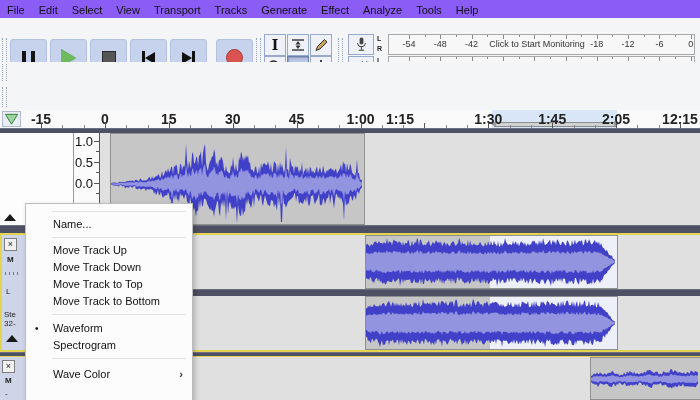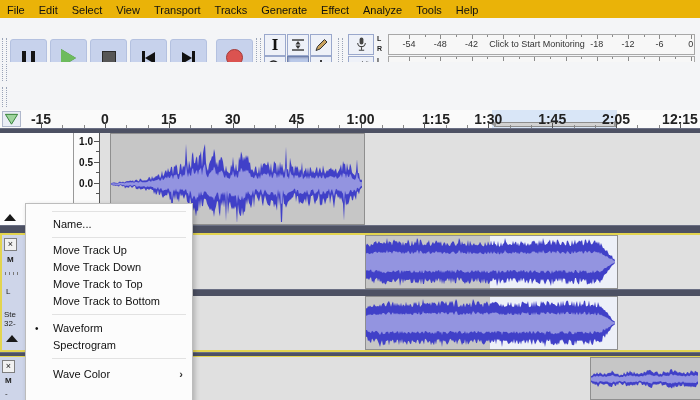--- a/index.html
+++ b/index.html
@@ -1,21 +1,21 @@
 <!DOCTYPE html>
 <html><head>
 <meta charset="utf-8">
 <style>
   html,body{margin:0;padding:0;}
   body{width:700px;height:400px;overflow:hidden;position:relative;background:#f0f0f0;
        font-family:"Liberation Sans","DejaVu Sans",sans-serif;-webkit-font-smoothing:antialiased;}
   #app{position:absolute;inset:0;width:700px;height:400px;overflow:hidden;}
 
   
-  #menubar{position:absolute;left:0;top:0;width:700px;height:18px;background:#eab308;
+  #menubar{position:absolute;left:0;top:0;width:700px;height:18px;background:#8b5cf6;
            border-bottom:1px solid #e3e3e3;white-space:nowrap;}
   .menu-item{display:inline-block;padding:0 7px;font-size:11px;line-height:17px;color:#111;}
 
   
   #row1{position:absolute;left:0;top:18px;width:700px;height:44px;background:#f4f5f7;border-bottom:1px solid #d6d6d6;}
   #row2{position:absolute;left:0;top:62px;width:700px;height:22px;background:#f4f5f7;border-bottom:1px solid #d6d6d6;}
   #row3{position:absolute;left:0;top:84px;width:700px;height:26px;background:#f4f5f7;border-bottom:1px solid #cfcfcf;}
   .grip{position:absolute;width:3px;border-left:1px dotted #9aa4b8;border-right:1px dotted #9aa4b8;}
 
   .btn-transport{position:absolute;top:21px;width:37px;height:37px;background:#c7d2ec;border:1px solid #b4c1e0;
@@ -77,21 +77,21 @@
       border-top:3.5px solid transparent;border-bottom:3.5px solid transparent;}
   #quickplay::before{left:-4px;border-right:5px solid #9a9a9a;}
   #quickplay::after{right:-4px;border-left:5px solid #9a9a9a;}
   #ruler-edge{position:absolute;left:0;top:128px;width:700px;height:5px;background:#4d5163;border-top:1px solid #6a6f84;box-sizing:border-box;}
 
   
   #tracks{position:absolute;left:0;top:133px;width:700px;height:267px;background:#e0e0e0;}
   .panel{position:absolute;left:0;width:74px;border-right:1px solid #999;box-sizing:border-box;}
   #panel1{top:0;height:92px;background:#fdfdfd;}
   #vruler1{position:absolute;left:74px;top:0;width:26px;height:92px;background:#fbfbfb;border-right:1px solid #555;box-sizing:border-box;}
-  .vlabel{position:absolute;right:6px;transform:translateY(-50%);font-size:10px;font-weight:bold;color:#111;}
+  .vlabel{position:absolute;right:6px;transform:translateY(-50%);font-size:13px;font-weight:normal;color:#111;}
   .vtick{position:absolute;right:0;height:1px;background:#555;}
   .sepband{position:absolute;left:0;width:700px;background:#4d5163;border-top:1px solid #6a6f84;box-sizing:border-box;}
   .yellow{position:absolute;left:0;width:700px;background:#e3d44f;}
   #panelS{top:102px;height:115px;background:#ced5e9;border-left:2px solid #e3d44f;}
   #panel4{top:224px;height:43px;background:#ced5e9;}
   .xbtn{position:absolute;width:13px;height:13px;background:#f1f1f1;border:1px solid #7f7f7f;box-sizing:border-box;
         font-size:9px;line-height:10px;text-align:center;color:#222;}
   .ptext{position:absolute;font-size:8px;color:#222;line-height:8px;}
   .dashline{position:absolute;height:3px;width:16px;background:repeating-linear-gradient(90deg,#777 0 1px,transparent 1px 4px);}
   .collapse{position:absolute;width:0;height:0;border-left:6px solid transparent;border-right:6px solid transparent;border-bottom:7px solid #1a1a1a;}
@@ -341,21 +341,21 @@
       <div class="rtick minor" style="left: 254px; height: 3px;"></div>
       <div class="rtick minor" style="left: 275.3px; height: 3px;"></div>
       <span class="rlabel" style="left: 296.6px;">45</span>
       <div class="rtick" style="left: 296.6px; height: 5px;"></div>
       <div class="rtick minor" style="left: 317.9px; height: 3px;"></div>
       <div class="rtick minor" style="left: 339.2px; height: 3px;"></div>
       <span class="rlabel" style="left: 360.5px;">1:00</span>
       <div class="rtick" style="left: 360.5px; height: 5px;"></div>
       <div class="rtick minor" style="left: 381.8px; height: 3px;"></div>
       <div class="rtick minor" style="left: 403.1px; height: 3px;"></div>
-      <span class="rlabel" style="left: 436px;">1:15</span>
+      <span class="rlabel" style="left: 400px;">1:15</span>
       <div class="rtick" style="left: 424.4px; height: 5px;"></div>
       <div class="rtick minor" style="left: 445.7px; height: 3px;"></div>
       <div class="rtick minor" style="left: 467px; height: 3px;"></div>
       <span class="rlabel" style="left: 488.3px;">1:30</span>
       <div class="rtick" style="left: 488.3px; height: 5px;"></div>
       <div class="rtick minor" style="left: 509.6px; height: 3px;"></div>
       <div class="rtick minor" style="left: 530.9px; height: 3px;"></div>
       <span class="rlabel" style="left: 552.2px;">1:45</span>
       <div class="rtick" style="left: 552.2px; height: 5px;"></div>
       <div class="rtick minor" style="left: 573.5px; height: 3px;"></div>

